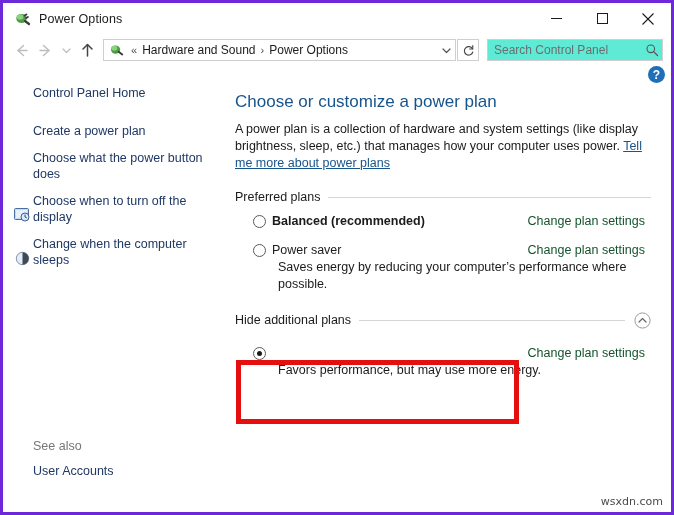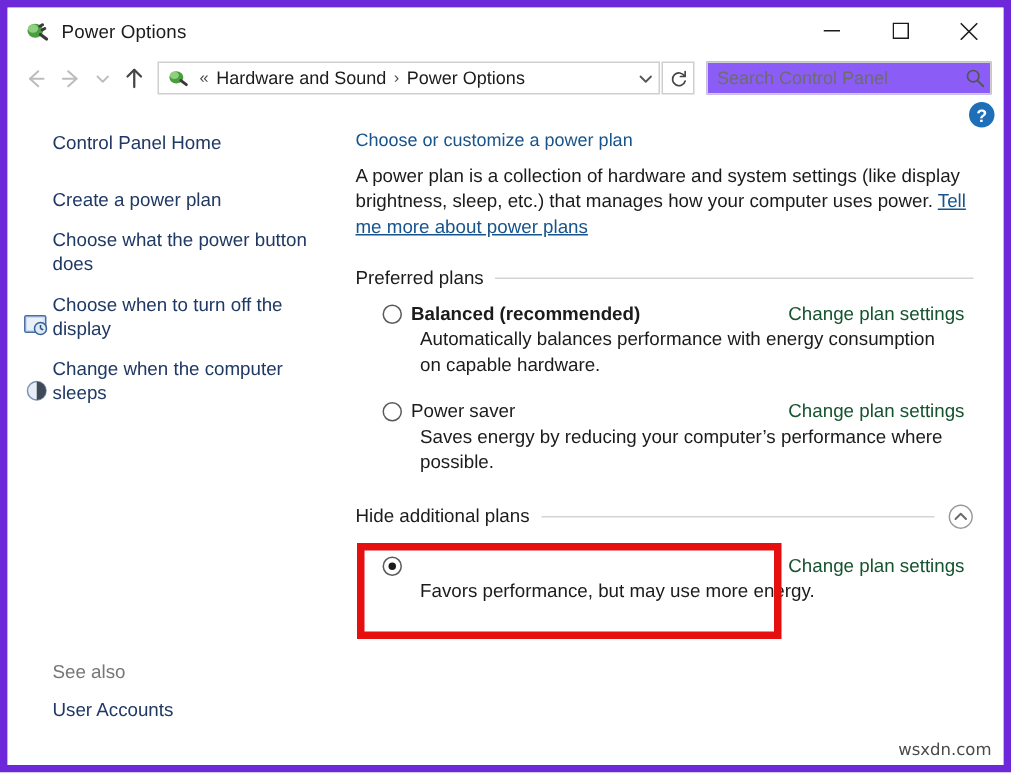--- a/index.html
+++ b/index.html
@@ -6,21 +6,21 @@
   html, body {
     width: 674px; height: 515px;
     font-family: "Liberation Sans", sans-serif;
     background: #ffffff;
     overflow: hidden;
   }
   .window {
     position: relative;
     width: 674px; height: 515px;
     background: #ffffff;
-    border: 5px solid #6d28d9;
+    border: 3px solid #6d28d9;
     overflow: hidden;
   }
 
   
   .titlebar {
     position: relative;
     height: 31px;
     background: #ffffff;
     display: flex;
     align-items: center;
@@ -103,24 +103,24 @@
   }
   .refresh-btn {
     width: 22px; height: 22px;
     margin-left: 1px;
     border: 1px solid #cfcfcf;
     background: #ffffff;
     display: flex; align-items: center; justify-content: center;
     flex: 0 0 auto;
   }
   .searchbox {
-    width: 190px; height: 22px;
+    width: 176px; height: 22px;
     margin-left: 8px;
     border: 1px solid #cfcfcf;
-    background: #8b5cf6;
+    background: #5eead4;
     display: flex; align-items: center;
     flex: 0 0 auto;
   }
   .searchbox input {
     flex: 1 1 auto;
     border: none; outline: none;
     font-family: "Liberation Sans", sans-serif;
     font-size: 12px;
     color: #1b1b1b;
     padding: 0 4px 0 6px;
@@ -197,23 +197,23 @@
     border-radius: 50%;
     background: #1e6fb8;
     color: #ffffff;
     font-size: 12px;
     font-weight: bold;
     display: flex; align-items: center; justify-content: center;
     cursor: pointer;
     line-height: 1;
   }
   .page-title {
-    font-size: 12px;
+    font-size: 17px;
     color: #17548c;
-    margin: 0 0 9px 2px;
+    margin: 8px 0 9px 2px;
     font-weight: normal;
   }
   .page-desc {
     font-size: 12.5px;
     line-height: 17px;
     color: #1b1b1b;
     margin: 0 0 18px 2px;
     max-width: 410px;
   }
   .inline-link {
@@ -481,21 +481,20 @@
         <div class="group-header">
           <span class="group-title">Preferred plans</span>
           <span class="group-rule"></span>
         </div>
 
         <div class="plan">
           <div class="plan-top">
             <span class="radio"></span>
             <span class="plan-name bold">Balanced (recommended)</span>
           </div>
-          <div class="plan-desc">Automatically balances performance with energy consumption on capable hardware.</div>
           <span class="change-link">Change plan settings</span>
         </div>
 
         <div class="plan">
           <div class="plan-top">
             <span class="radio"></span>
             <span class="plan-name">Power saver</span>
           </div>
           <div class="plan-desc">Saves energy by reducing your computer’s performance where possible.</div>
           <span class="change-link">Change plan settings</span>

